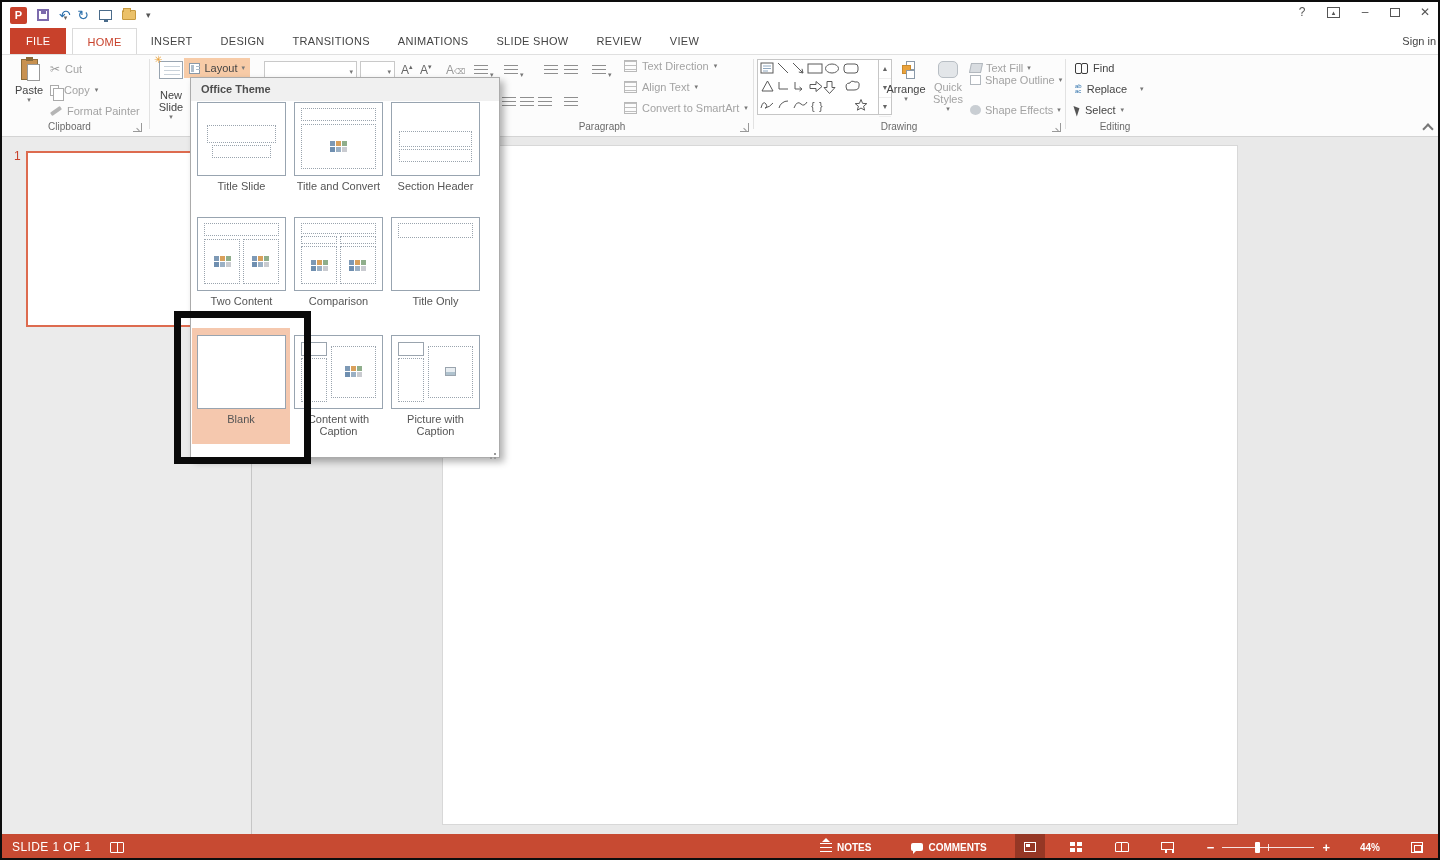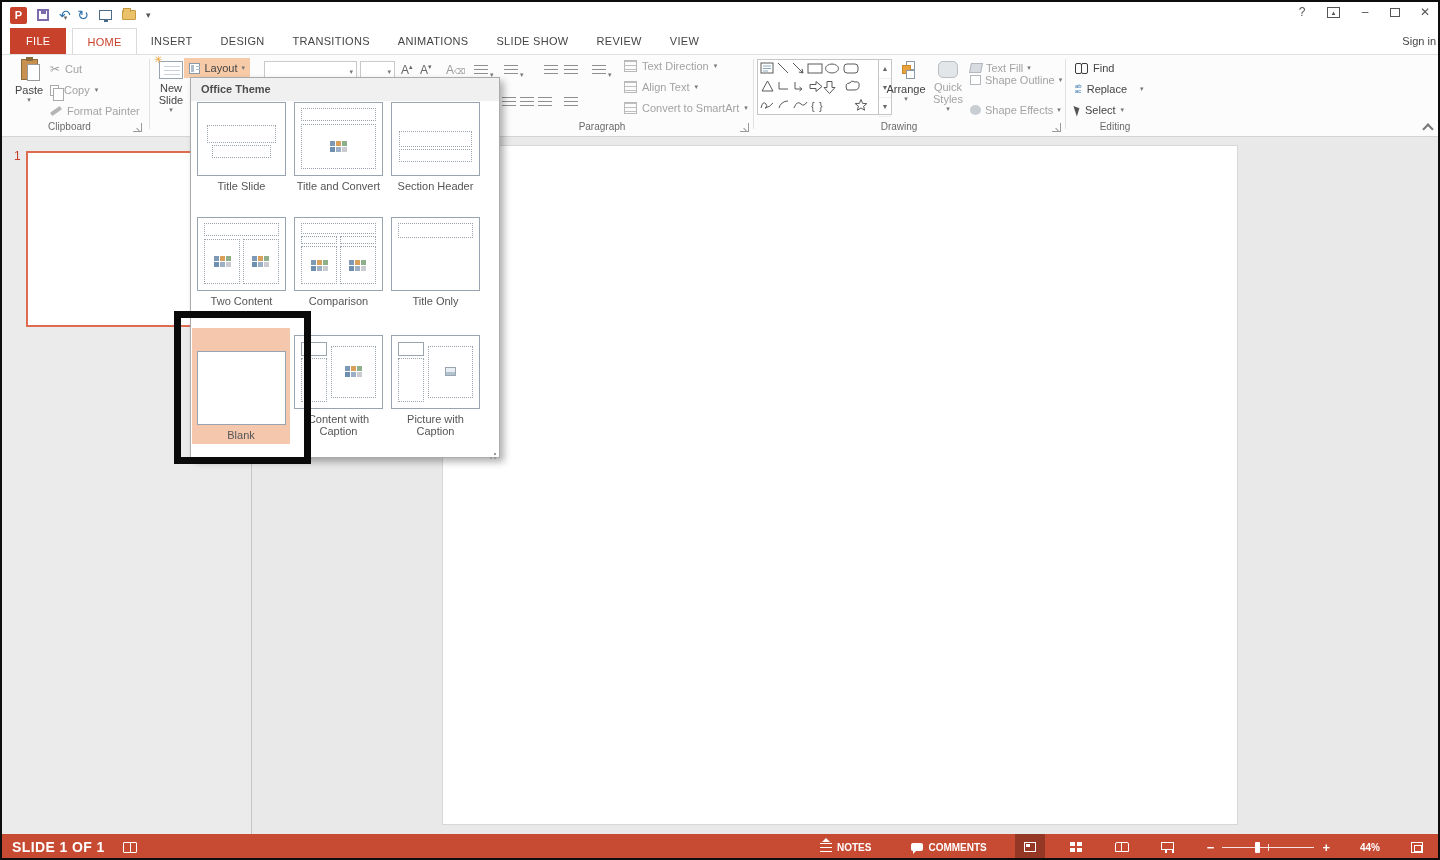--- a/index.html
+++ b/index.html
@@ -113,39 +113,39 @@
   .canvas { position:absolute; left:440px; top:143px; width:796px; height:680px; background:#fff; border:1px solid #D8D8D8; }
 
   
   .layout-menu { position:absolute; left:188px; top:75px; width:310px; height:381px; background:#fff;
                  border:1px solid #ABABAB; box-shadow:4px 4px 7px rgba(0,0,0,.3); z-index:50; }
   .lm-header { height:23px; background:#F0F0F0; font-size:11px; font-weight:bold; color:#4e4e4e;
                line-height:23px; padding-left:10px; }
   .cell { position:absolute; width:97px; text-align:center; }
   .thumb { width:89px; height:74px; margin:0 auto; background:#fff; border:1px solid #98A4B0; position:relative; }
   .cell-label { margin-top:4px; font-size:11px; color:#555; line-height:12px; }
-  .cell.selected { left:1px; width:98px; background:#F5C8AE; padding-top:23px; height:116px; }
+  .cell.selected { left:1px; width:98px; background:#F5C8AE; padding-top:7px; height:116px; }
   .ph { position:absolute; border:1px dotted #9AA4AE; }
   .solid-ph { position:absolute; border:1px solid #9AA4AE; }
   .cluster { position:absolute; width:17px; height:11px; }
   .cluster::before { content:""; position:absolute; width:5px; height:5px; left:0; top:0; background:#7E99B5;
        box-shadow:6px 0 #D9A05B, 12px 0 #8FAE8B, 0 6px #6F8FB0, 6px 6px #9BB0C4, 12px 6px #C9CBD0; }
   .pic-icon { position:absolute; width:11px; height:9px; border:1px solid #9AA4AE;
               background:linear-gradient(180deg,#E8EDF1 55%,#AFC2CE 55%); }
   .grip { position:absolute; right:3px; bottom:2px; width:8px; height:8px; }
   .grip::before { content:""; position:absolute; right:0; bottom:0; width:2px; height:2px; background:#999;
                   box-shadow:-4px 4px #999, 0 4px #999, -4px 0 transparent; }
   .annotation-box { position:absolute; left:172px; top:309px; width:137px; height:153px;
                     border:7px solid #0A0A0A; z-index:60; }
 
   
   .statusbar { position:absolute; left:0; top:832px; width:1436px; height:26px; background:#C74A32;
                color:#fff; display:flex; align-items:center; }
   .sb-left { display:flex; align-items:center; gap:18px; padding-left:10px; }
-  .sb-slide { font-size:14px; font-weight:bold; letter-spacing:.4px; }
+  .sb-slide { font-size:12px; font-weight:normal; letter-spacing:.4px; }
   .book-ico { width:14px; height:11px; border:1px solid #fff; border-radius:1px; position:relative; }
   .book-ico::after { content:""; position:absolute; left:6px; top:0; width:1px; height:9px; background:#fff; }
   .sb-right { position:absolute; right:6px; top:0; height:26px; display:flex; align-items:center; gap:16px; }
   .sb-item { display:flex; align-items:center; gap:5px; font-size:10px; font-weight:bold; padding:0 12px; height:26px; }
   .notes-ico { width:12px; height:9px; position:relative; background:repeating-linear-gradient(#fff 0 1px, transparent 1px 4px); }
   .notes-ico::before { content:""; position:absolute; left:2px; top:-5px; width:0; height:0;
                        border-left:4px solid transparent; border-right:4px solid transparent; border-bottom:4px solid #fff; }
   .comm-ico { width:12px; height:8px; background:#fff; border-radius:2px; position:relative; }
   .comm-ico::after { content:""; position:absolute; left:2px; bottom:-3px; border-left:3px solid #fff; border-bottom:3px solid transparent; }
   .viewbtn { width:30px; height:26px; display:flex; align-items:center; justify-content:center; }
@@ -223,21 +223,21 @@
     <div class="smallbtn" style="top:48px">
       <span class="brush-ico"></span>
       <span class="btxt gray">Format Painter</span>
     </div>
     <div class="grouplabel" style="left:20px; width:95px">Clipboard</div>
     <div class="launcher" style="left:131px"></div>
     <div class="vdiv" style="left:147px"></div>
 
     <div class="newslide-btn">
       <div class="newslide-ico"></div>
-      <div class="btxt" style="margin-top:3px">New Slide</div>
+      <div class="btxt" style="margin-top:10px">New Slide</div>
       <div class="drop">▾</div>
     </div>
     <div class="layout-btn">
       <span class="layout-ico"></span>
       <span class="btxt">Layout</span>
       <span class="drop">▾</span>
     </div>
 
     <div class="combo" style="left:262px; width:93px">
         <span class="drop">▾</span>

